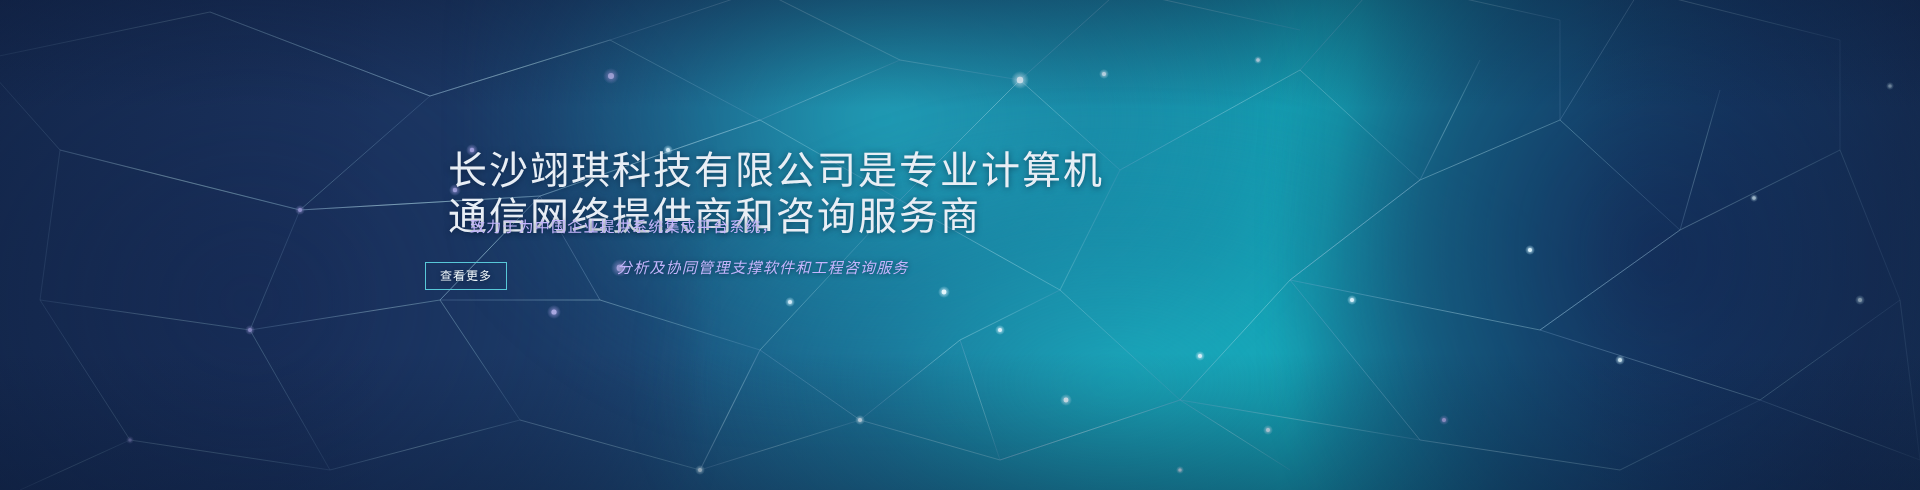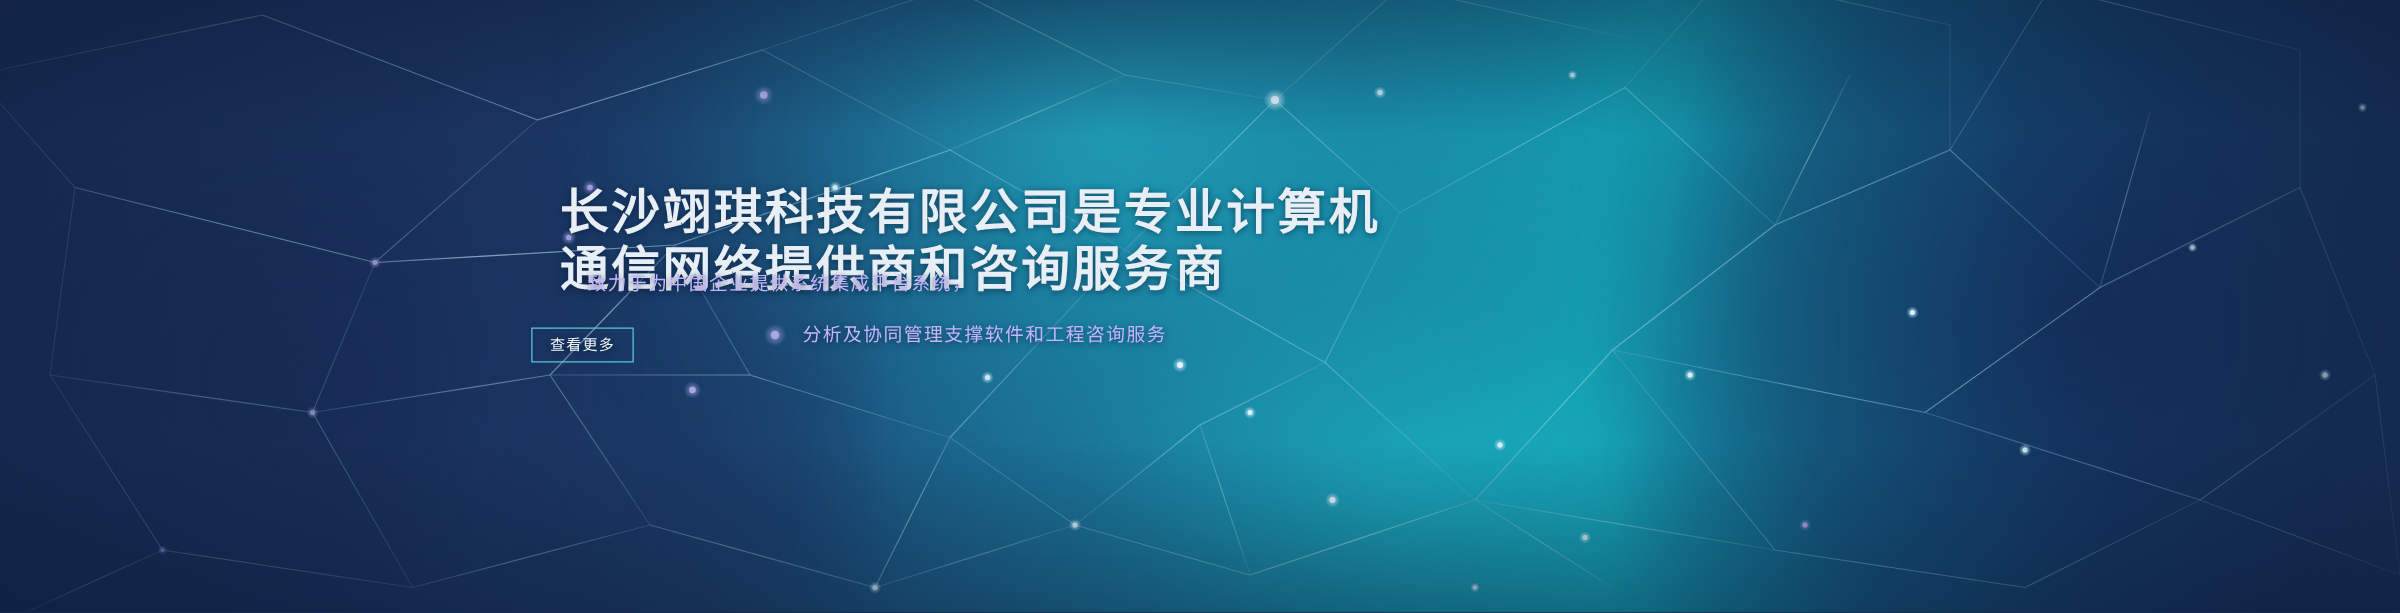--- a/index.html
+++ b/index.html
@@ -115,36 +115,36 @@
   }
   .headline {
     position: absolute;
     left: 448px;
     top: 122px;
     color: #e8eef5;
     font-family: "Liberation Serif", "DejaVu Serif", serif;
     font-size: 39px;
     line-height: 46px;
     letter-spacing: 2px;
-    font-weight: 700;
+    font-weight: 400;
     text-shadow: 0 1px 6px rgba(4,20,44,0.55);
     white-space: nowrap;
   }
   .headline-line { display: block; }
 
   .subline {
     position: absolute;
     color: #c4b5fd;
     font-size: 15px;
     letter-spacing: 1.2px;
     white-space: nowrap;
     text-shadow: 0 1px 5px rgba(4,20,44,0.6);
   }
   .subline-1 { left: 470px; top: 215px; }
-  .subline-2 { left: 642px; top: 256px; }
+  .subline-2 { left: 617px; top: 256px; font-style: italic; }
 
   .more-btn {
     position: absolute;
     left: 425px;
     top: 262px;
     width: 82px;
     height: 28px;
     box-sizing: border-box;
     border: 1px solid #58c8d8;
     background: transparent;

